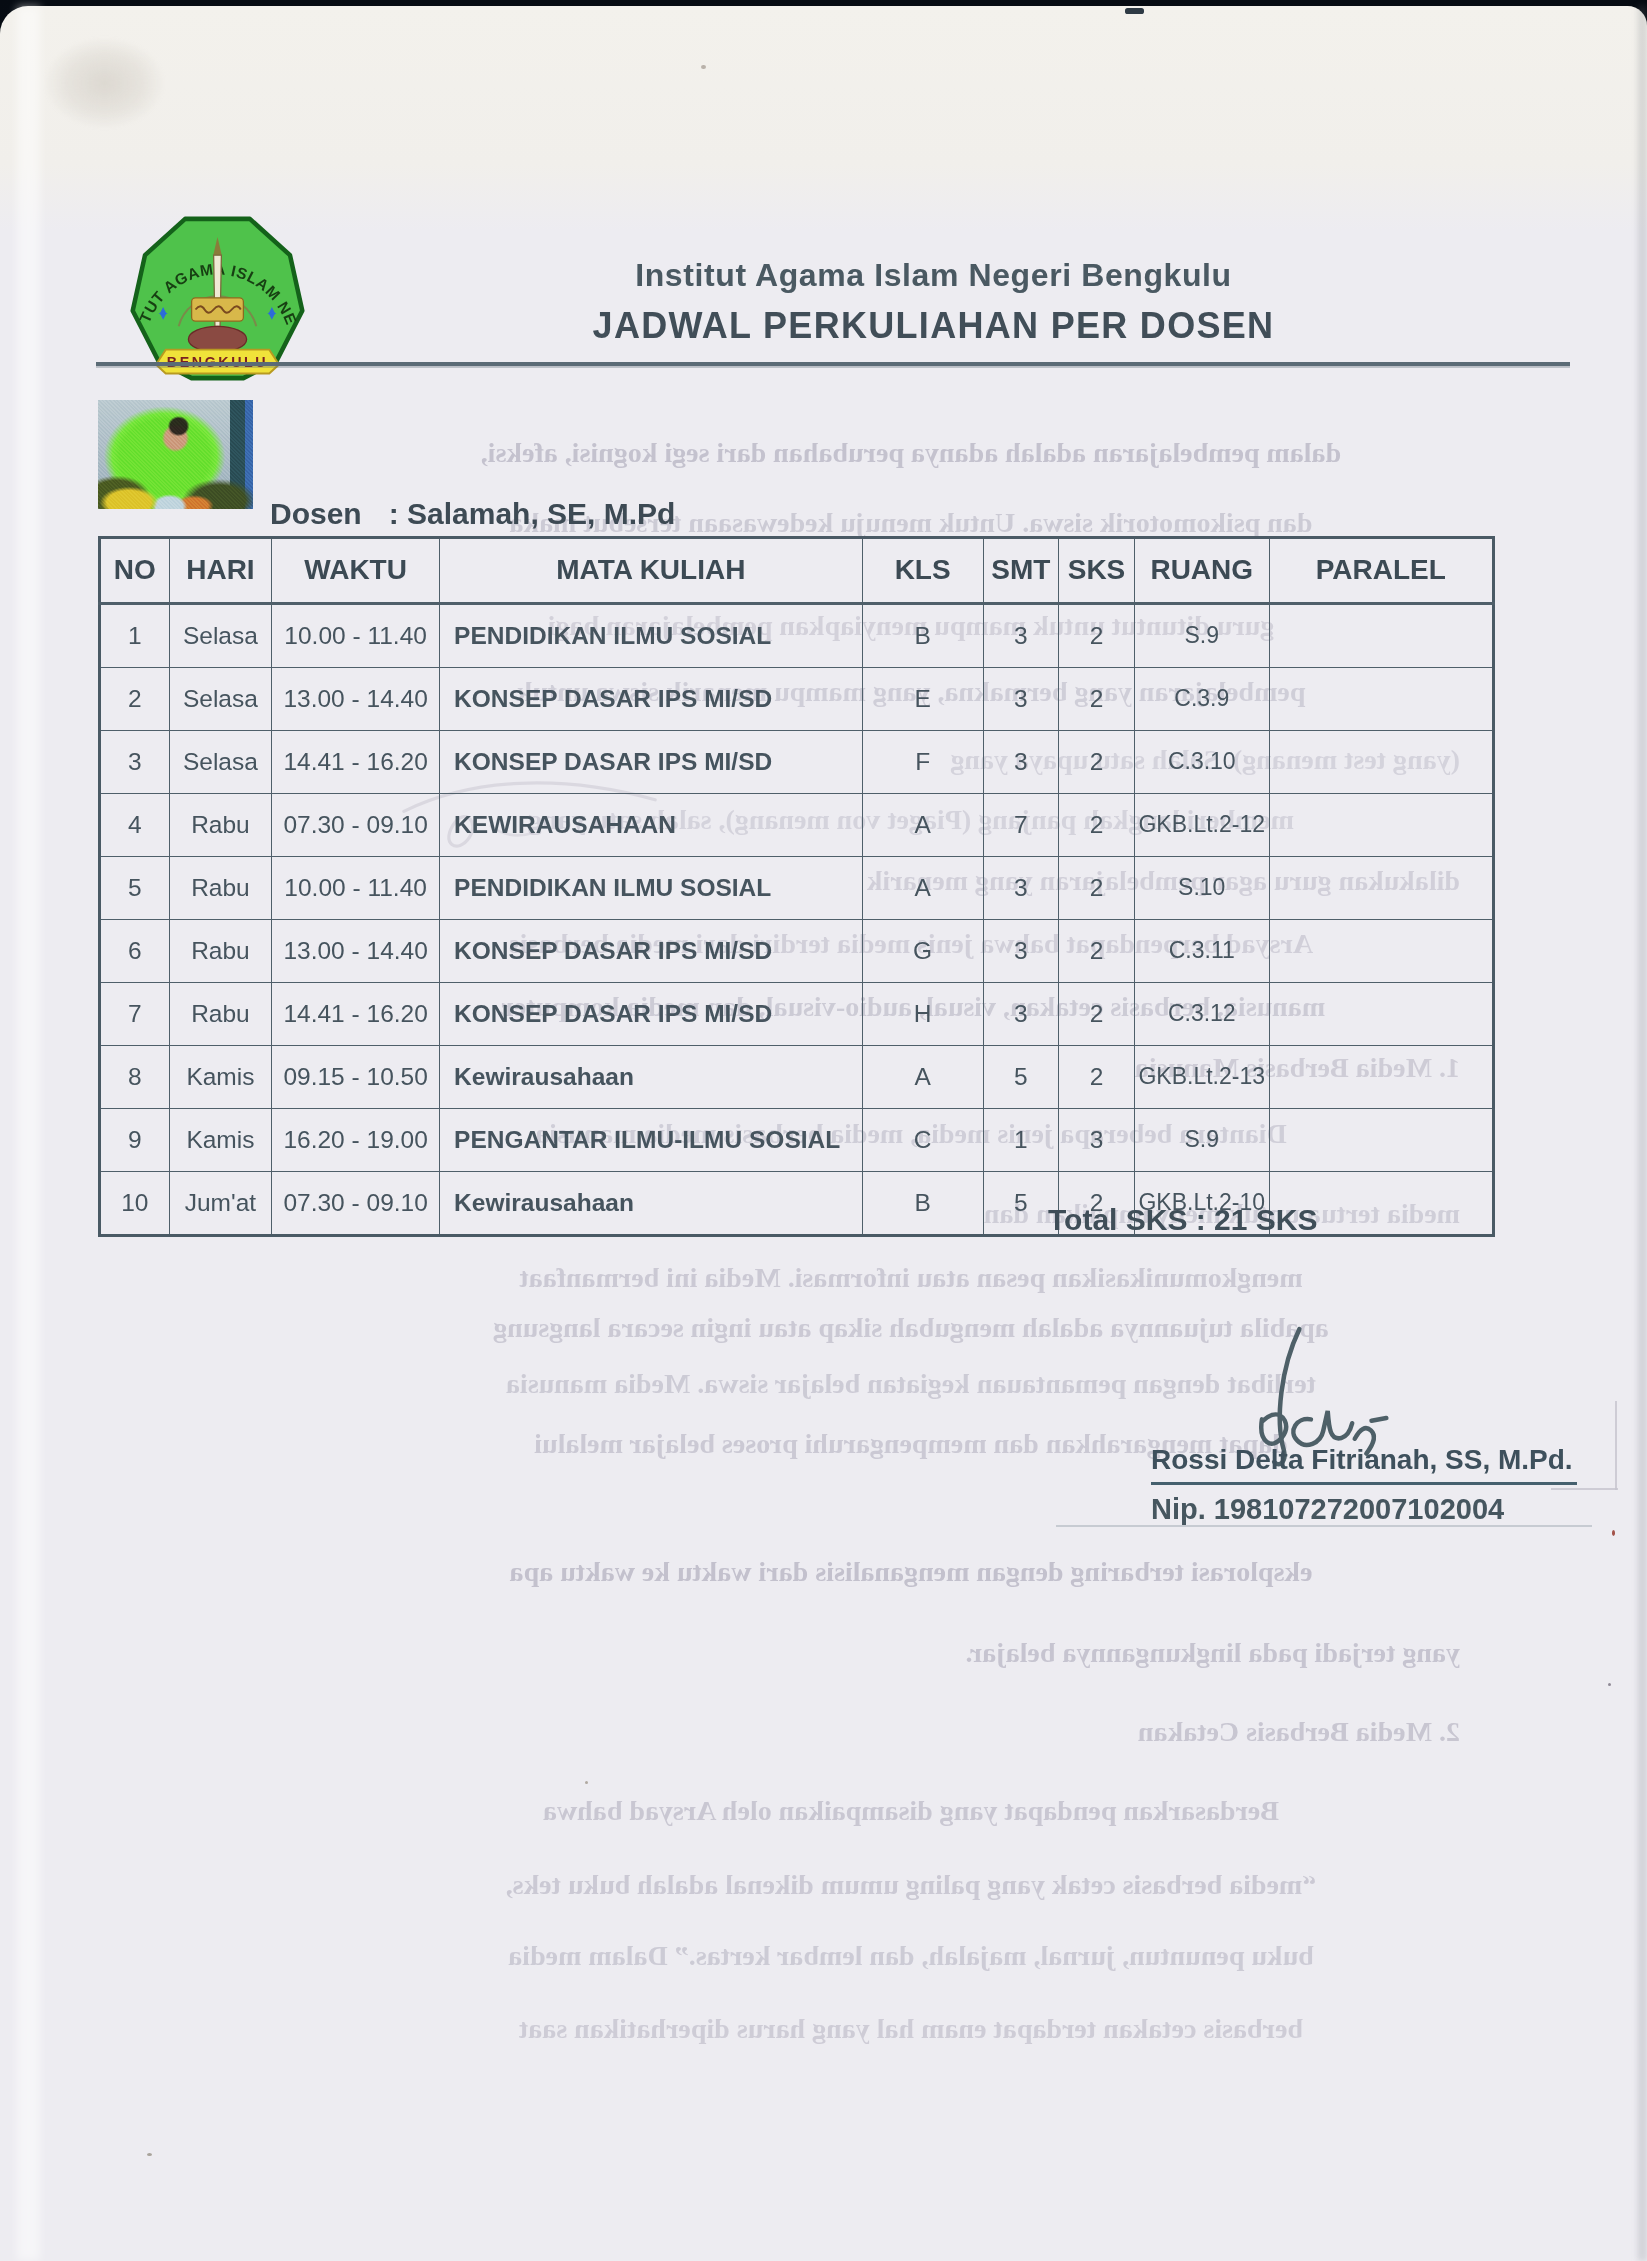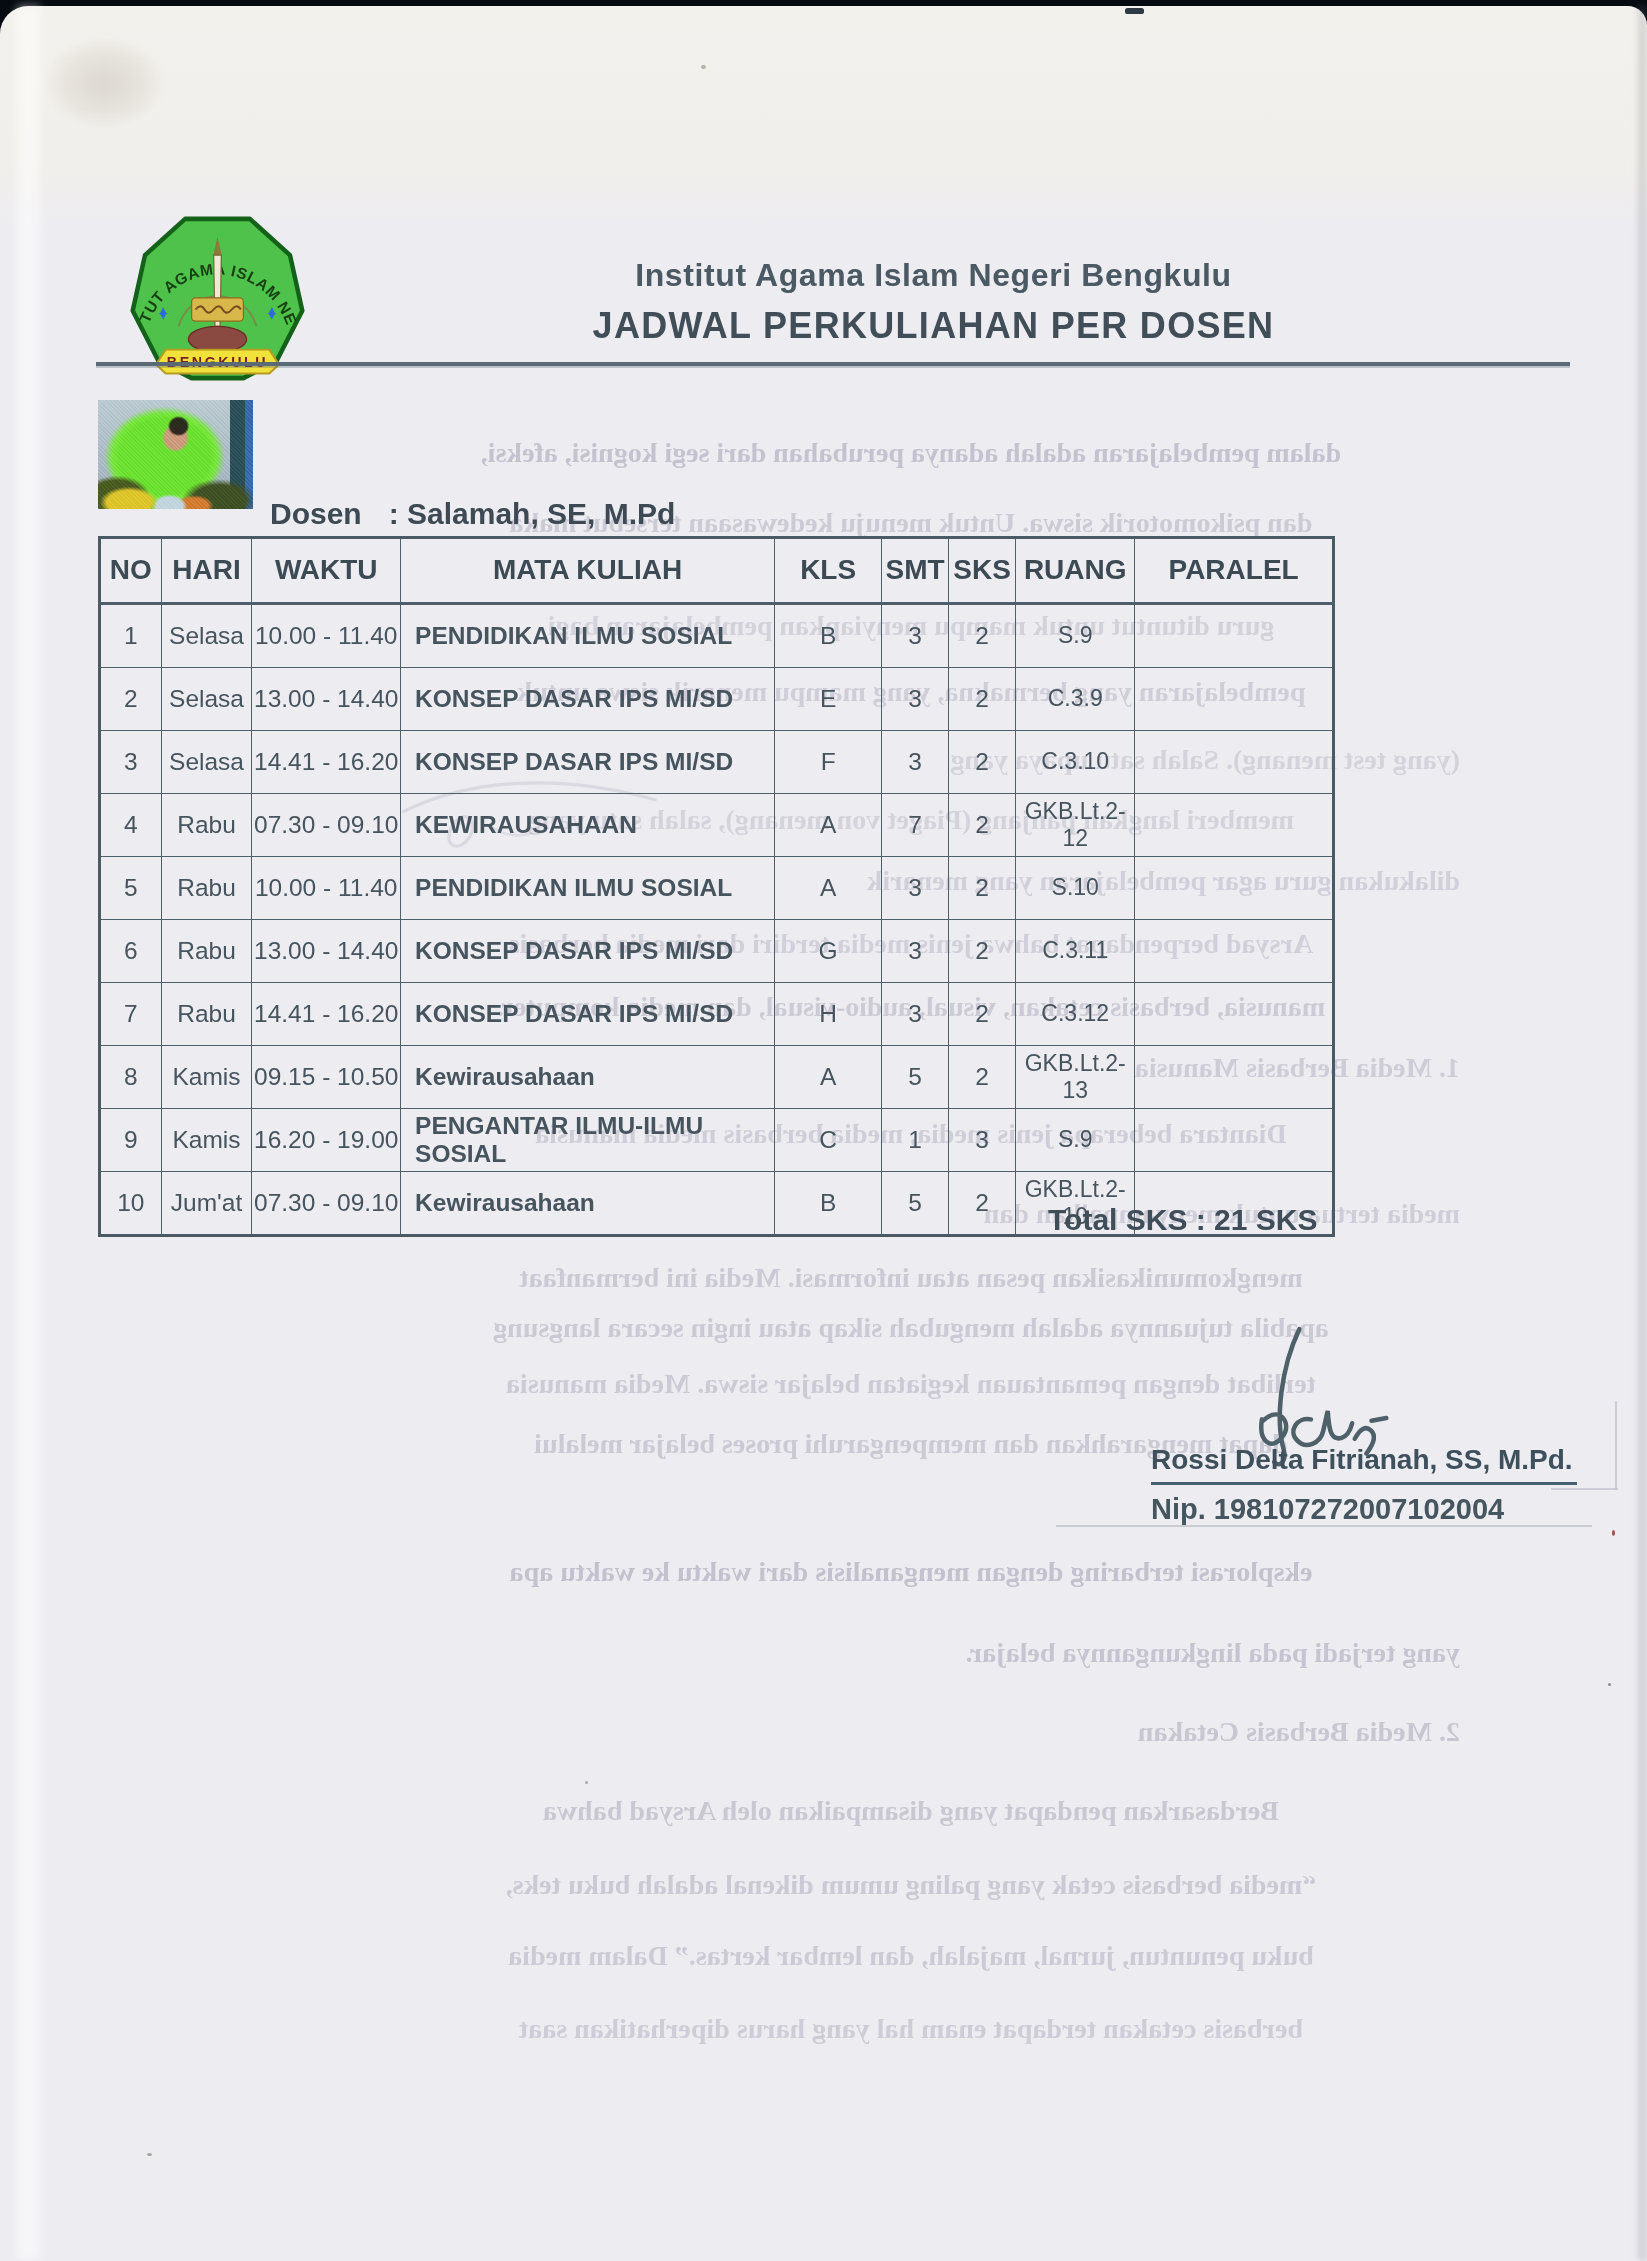--- a/index.html
+++ b/index.html
@@ -74,21 +74,21 @@
   #photo::after{
     content:"";position:absolute;inset:0;
     background:repeating-linear-gradient(45deg, rgba(255,255,255,.09) 0 1.3px, rgba(0,0,0,.05) 1.3px 2.6px);
     mix-blend-mode:overlay;
   }
   
   .dosen-line{position:absolute;left:270px;top:491px;font-size:30px;font-weight:bold;color:#3d4a54;}
   .dosen-line .gap{display:inline-block;width:27px;}
   
   #schedule{
-    position:absolute;left:98px;top:530px;width:1237px;
+    position:absolute;left:98px;top:530px;width:1397px;
     border-collapse:collapse;table-layout:fixed;
   }
   #schedule th,#schedule td{
     border:1.9px solid #4f5f6a;overflow:hidden;
   }
   #schedule{border:3.2px solid #4a5a65;}
   #schedule thead th{
     height:61px;font-size:28px;font-weight:bold;color:#3c4a54;text-align:center;
     border-bottom-width:3.2px;
   }

